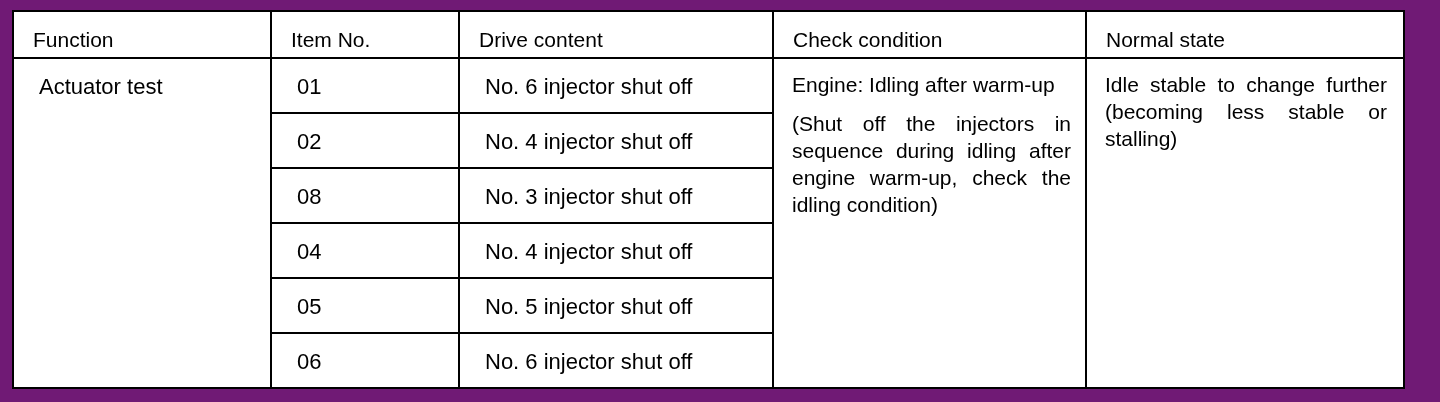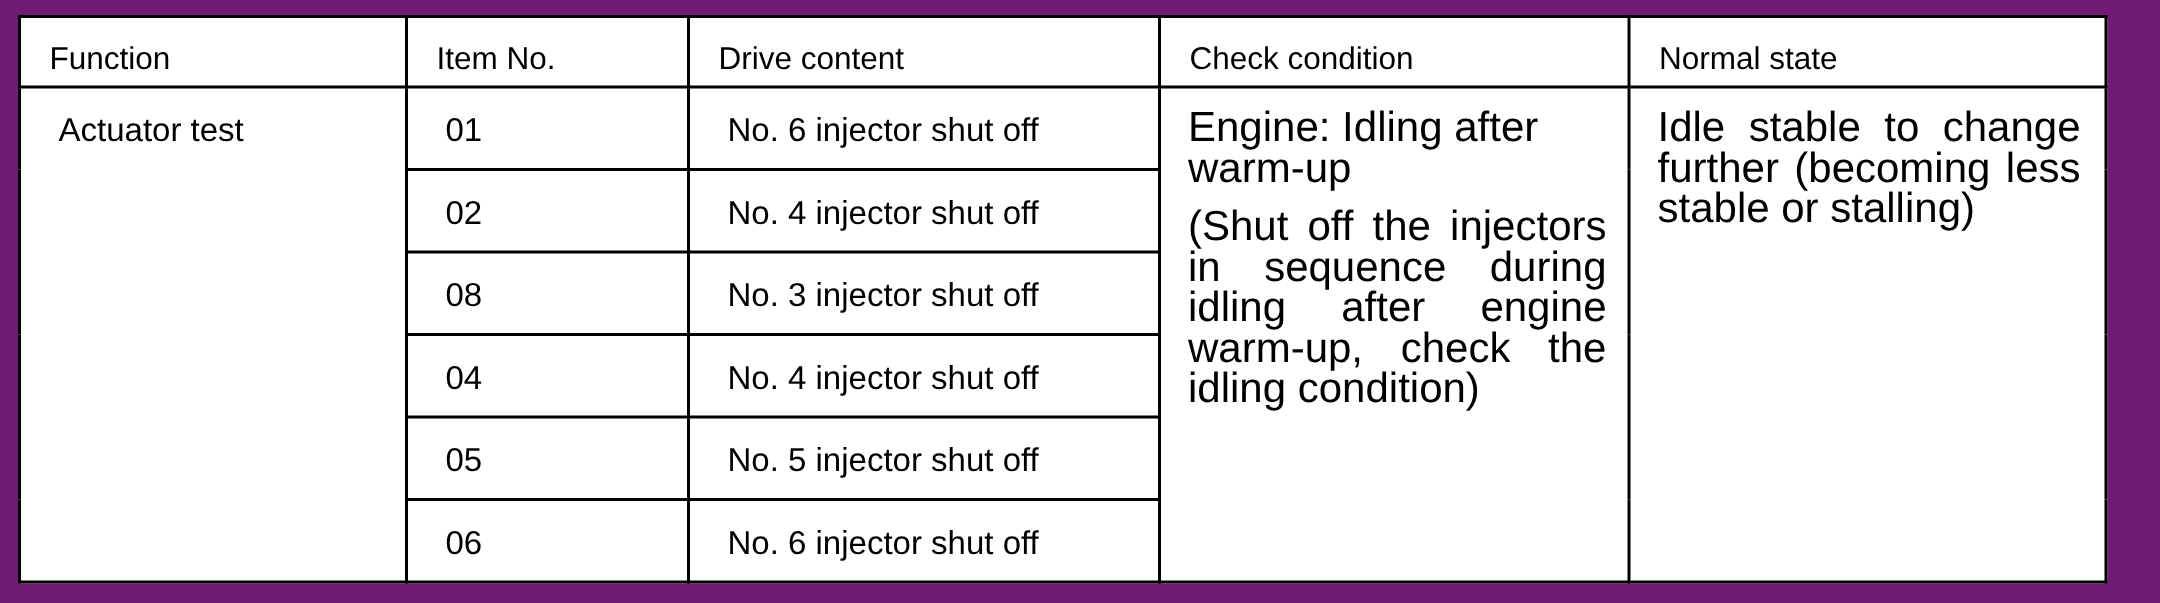--- a/index.html
+++ b/index.html
@@ -74,21 +74,21 @@
     padding: 17px 0 0 25px;
     white-space: nowrap;
   }
 
   
   .span-cell {
     vertical-align: top;
   }
 
   .para {
-    font-size: 28px;
+    font-size: 21px;
     line-height: 27px;
     padding: 0;
     margin: 0;
   }
   .block-check {
     padding: 12px 14px 0 18px;
   }
   .block-normal {
     padding: 12px 16px 0 18px;
   }

